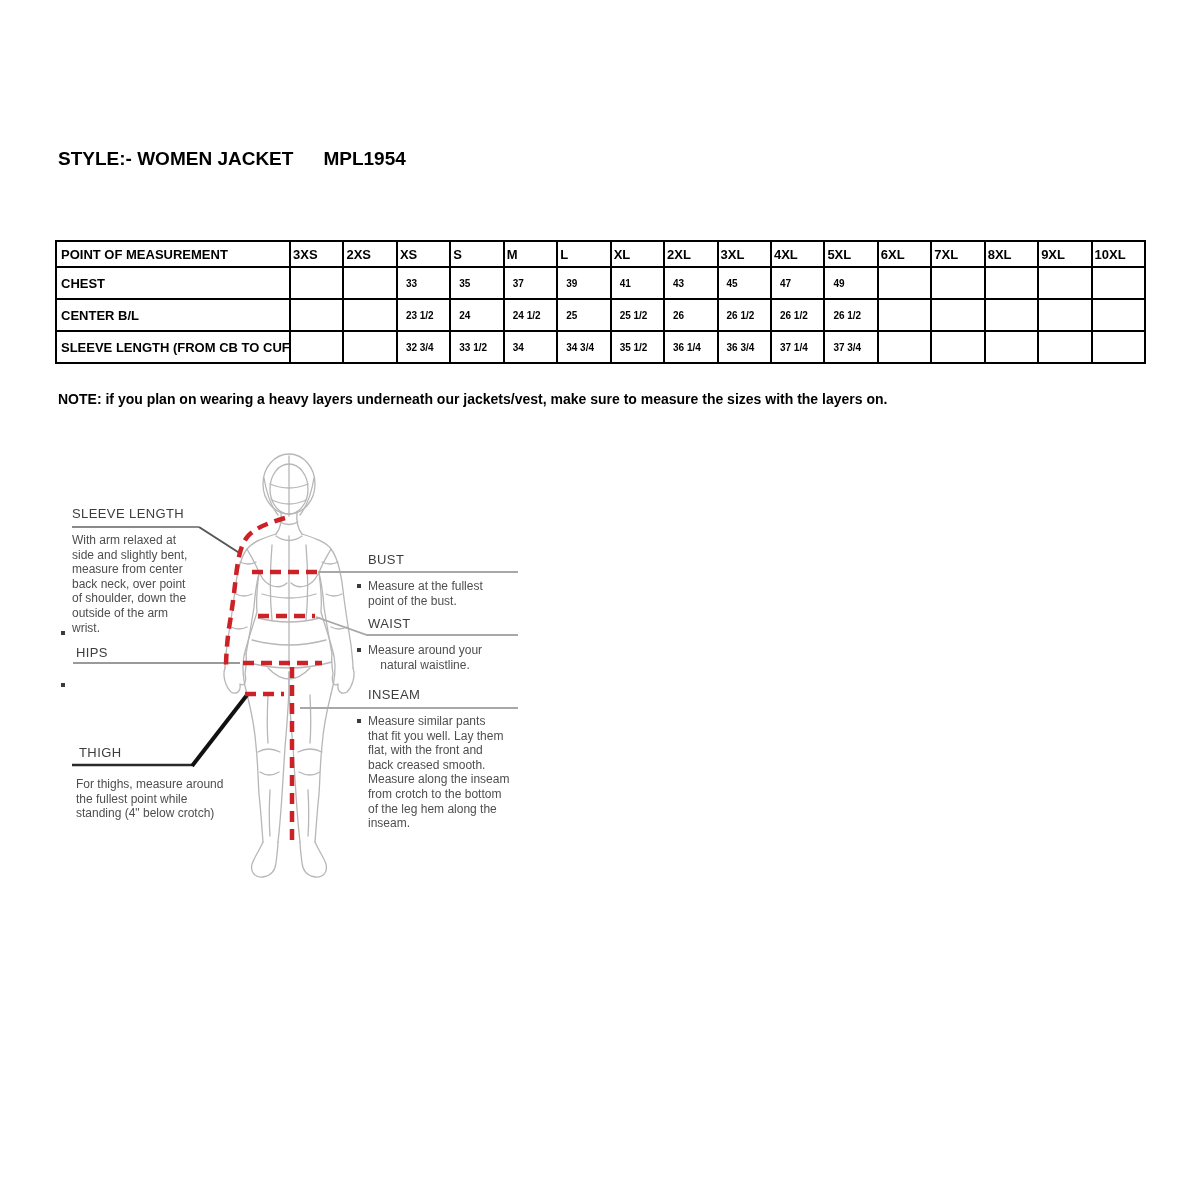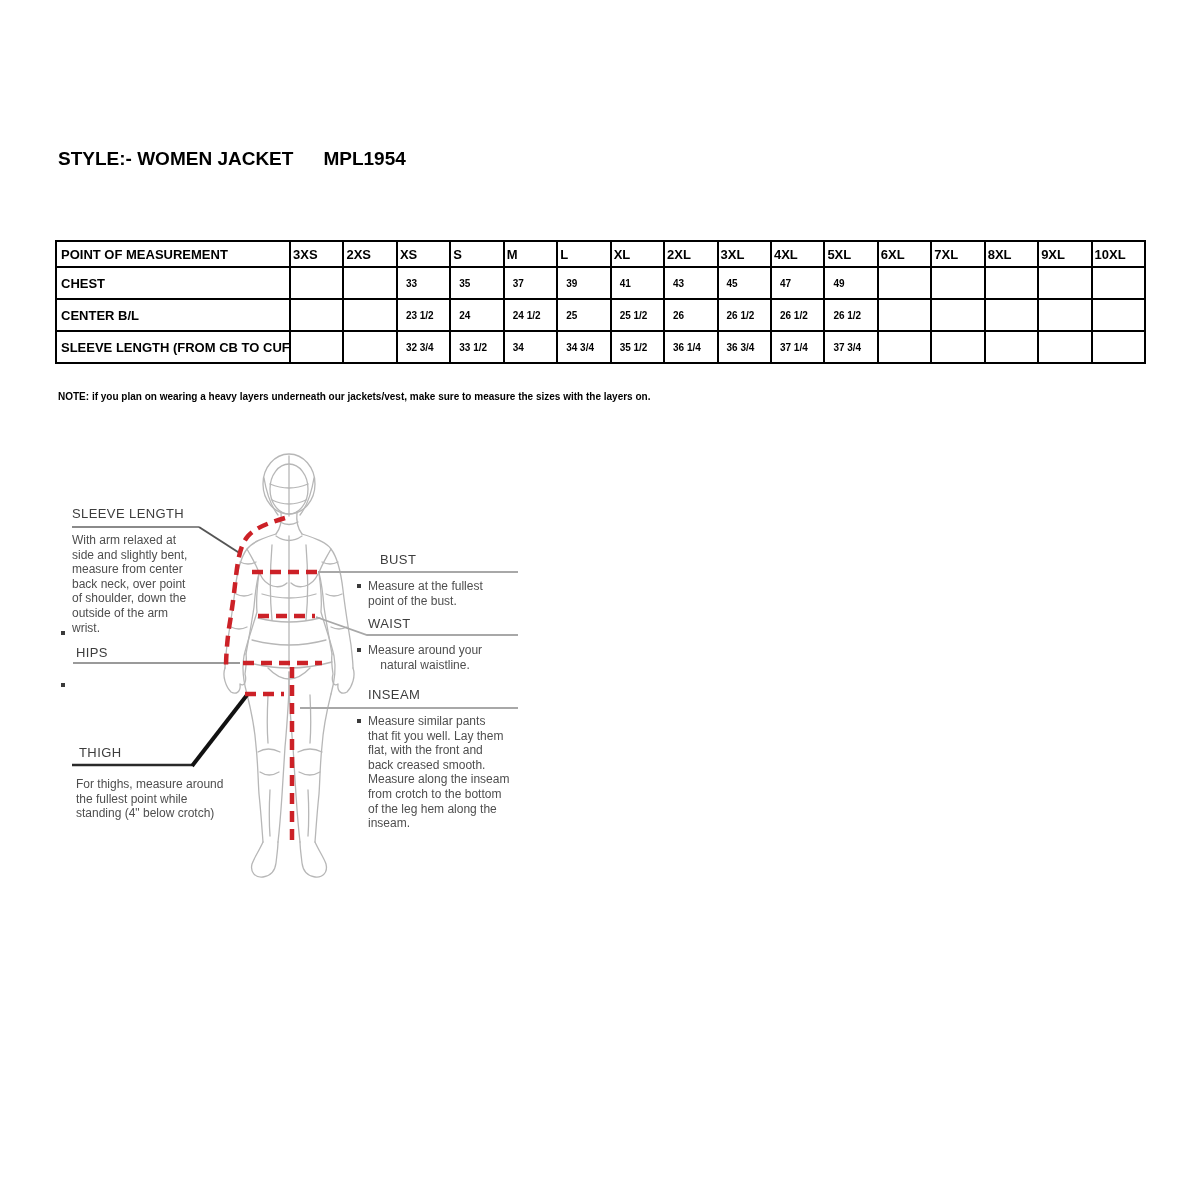--- a/index.html
+++ b/index.html
@@ -12,21 +12,21 @@
 
   
   table.size{position:absolute;left:55px;top:240px;width:1091px;border-collapse:collapse;table-layout:fixed;}
   table.size th,table.size td{border:2px solid #000;color:#000;font-weight:700;overflow:hidden;white-space:nowrap;}
   table.size th{font-size:13px;height:22px;text-align:left;padding:1px 2px;}
   table.size th.pom{text-align:left;padding-left:4px;}
   table.size td{font-size:10px;height:30px;text-align:left;padding:0 0 0 8px;vertical-align:middle;}
   table.size td.rowlabel{padding-left:4px;font-size:13px;}
 
   
-  .note{position:absolute;left:58px;top:391px;font-size:10px;font-weight:700;color:#000;}
+  .note{position:absolute;left:58px;top:391px;font-size:14px;font-weight:700;color:#000;}
 
   
   .heading{position:absolute;font-size:13px;font-weight:400;color:#3d3d3d;letter-spacing:.4px;}
   .desc{position:absolute;display:flex;gap:7px;font-size:12px;line-height:14.6px;color:#4e4e4e;}
   .desc .bullet{flex:none;width:4px;height:4px;background:#3a3a3a;margin-top:5px;}
   .desc .desc-text{white-space:pre-line;}
   .diagram-svg{position:absolute;left:0;top:0;}
 </style>
 </head>
 <body>
@@ -228,21 +228,21 @@
     <span class="bullet"></span>
   </div>
 
   <div class="heading" style="left:79px;top:745px;">THIGH</div>
   <div class="desc" style="left:76px;top:777px;width:190px;">
     <div class="desc-text">For thighs, measure around
 the fullest point while
 standing (4" below crotch)</div>
   </div>
 
-  <div class="heading" style="left:368px;top:552px;margin-left:12px;">BUST</div>
+  <div class="heading" style="left:368px;top:552px;">BUST</div>
   <div class="desc" style="left:357px;top:579px;width:165px;">
     <span class="bullet"></span>
     <div class="desc-text">Measure at the fullest
 point of the bust.</div>
   </div>
 
   <div class="heading" style="left:368px;top:616px;">WAIST</div>
   <div class="desc" style="left:357px;top:643px;width:165px;text-align:center;">
     <span class="bullet"></span>
     <div class="desc-text">Measure around your

